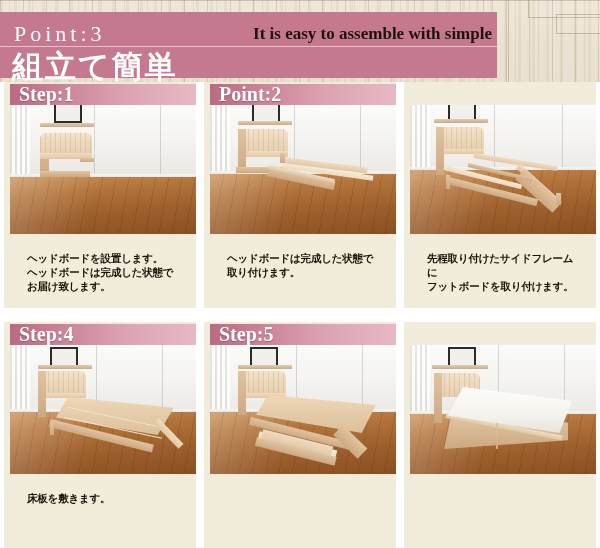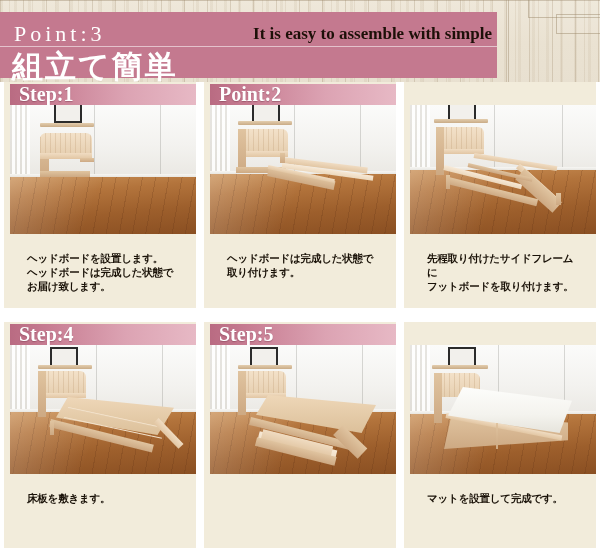--- a/index.html
+++ b/index.html
@@ -346,23 +346,20 @@
         <div class="wd-d" style="left:24px;top:28px;width:8px;height:50px;"></div>
 
         <div class="wd-d" style="left:34px;top:70px;width:124px;height:34px;
                     clip-path:polygon(6% 0%,100% 22%,100% 74%,0% 100%);"></div>
         <div class="wd" style="left:36px;top:68px;width:118px;height:5px;transform:rotate(11deg);transform-origin:left center;"></div>
 
         <div class="mattress" style="left:38px;top:42px;width:124px;height:46px;
                     clip-path:polygon(12% 0%,100% 30%,90% 100%,0% 62%);"></div>
         <div class="wd-d" style="left:86px;top:78px;width:2px;height:26px;"></div>
       </div>
-      <div class="caption">
-        <p>マットを設置して完成です。</p>
-      </div>
     </div>
 
     <div class="col-gap" style="left:196px;"></div>
     <div class="col-gap" style="left:396px;"></div>
     <div class="row-gap" style="top:226px;"></div>
     <div class="edge" style="left:0;top:0;width:4px;height:466px;"></div>
     <div class="edge" style="left:596px;top:0;width:4px;height:466px;"></div>
   </div>
 </div>
 

